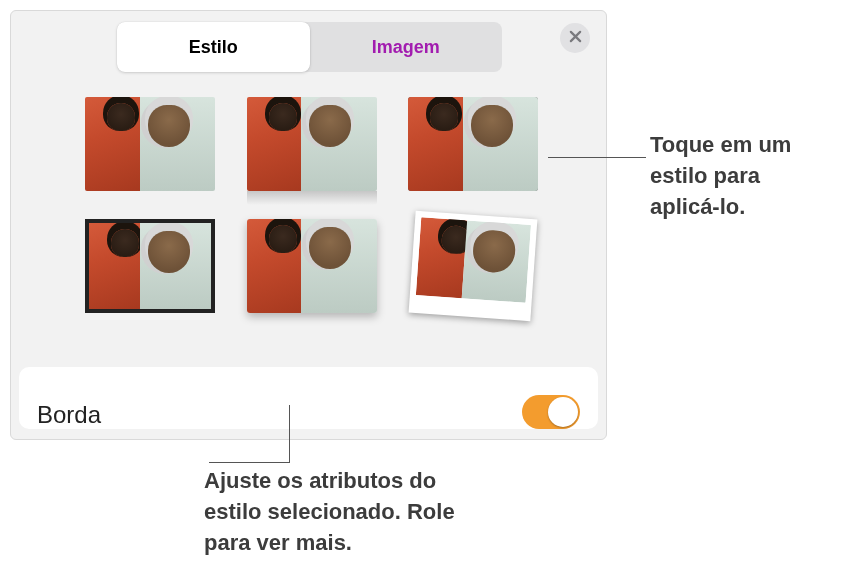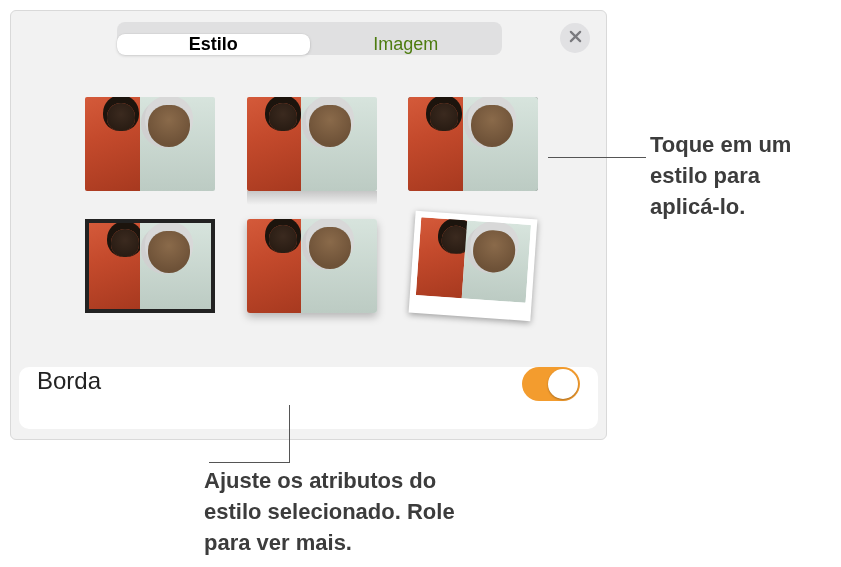--- a/index.html
+++ b/index.html
@@ -20,35 +20,35 @@
     background: #f2f2f2;
     border: 1px solid #d9d9d9;
     border-radius: 6px;
     overflow: hidden;
   }
   .segmented {
     position: absolute;
     left: 106px;
     top: 11px;
     width: 385px;
-    height: 33px;
+    height: 50px;
     display: flex;
     border-radius: 8px;
     background: rgba(120,120,128,0.14);
     font-size: 18px;
-    align-items: flex-end;
   }
   .seg {
     flex: 1;
     display: flex;
     align-items: center;
     justify-content: center;
-    color: #4d7c0f;
+    color: #a21caf;
     cursor: pointer;
     user-select: none;
+    font-weight: bold;
   }
   .seg.selected {
     background: #fff;
     border-radius: 8px;
     box-shadow: 0 1px 3px rgba(0,0,0,0.15), 0 0 0 0.5px rgba(0,0,0,0.04);
     font-weight: 600;
     color: #000;
   }
   .close-btn {
     position: absolute;
@@ -154,21 +154,21 @@
 
   .border-row {
     position: absolute;
     left: 8px;
     right: 8px;
     bottom: 10px;
     height: 62px;
     background: #fff;
     border-radius: 10px;
     display: flex;
-    align-items: flex-start;
+    align-items: flex-end;
     justify-content: space-between;
     padding: 0 18px;
   }
   .border-label {
     font-size: 24px;
     color: #222;
   }
   .toggle {
     position: relative;
     width: 58px;

